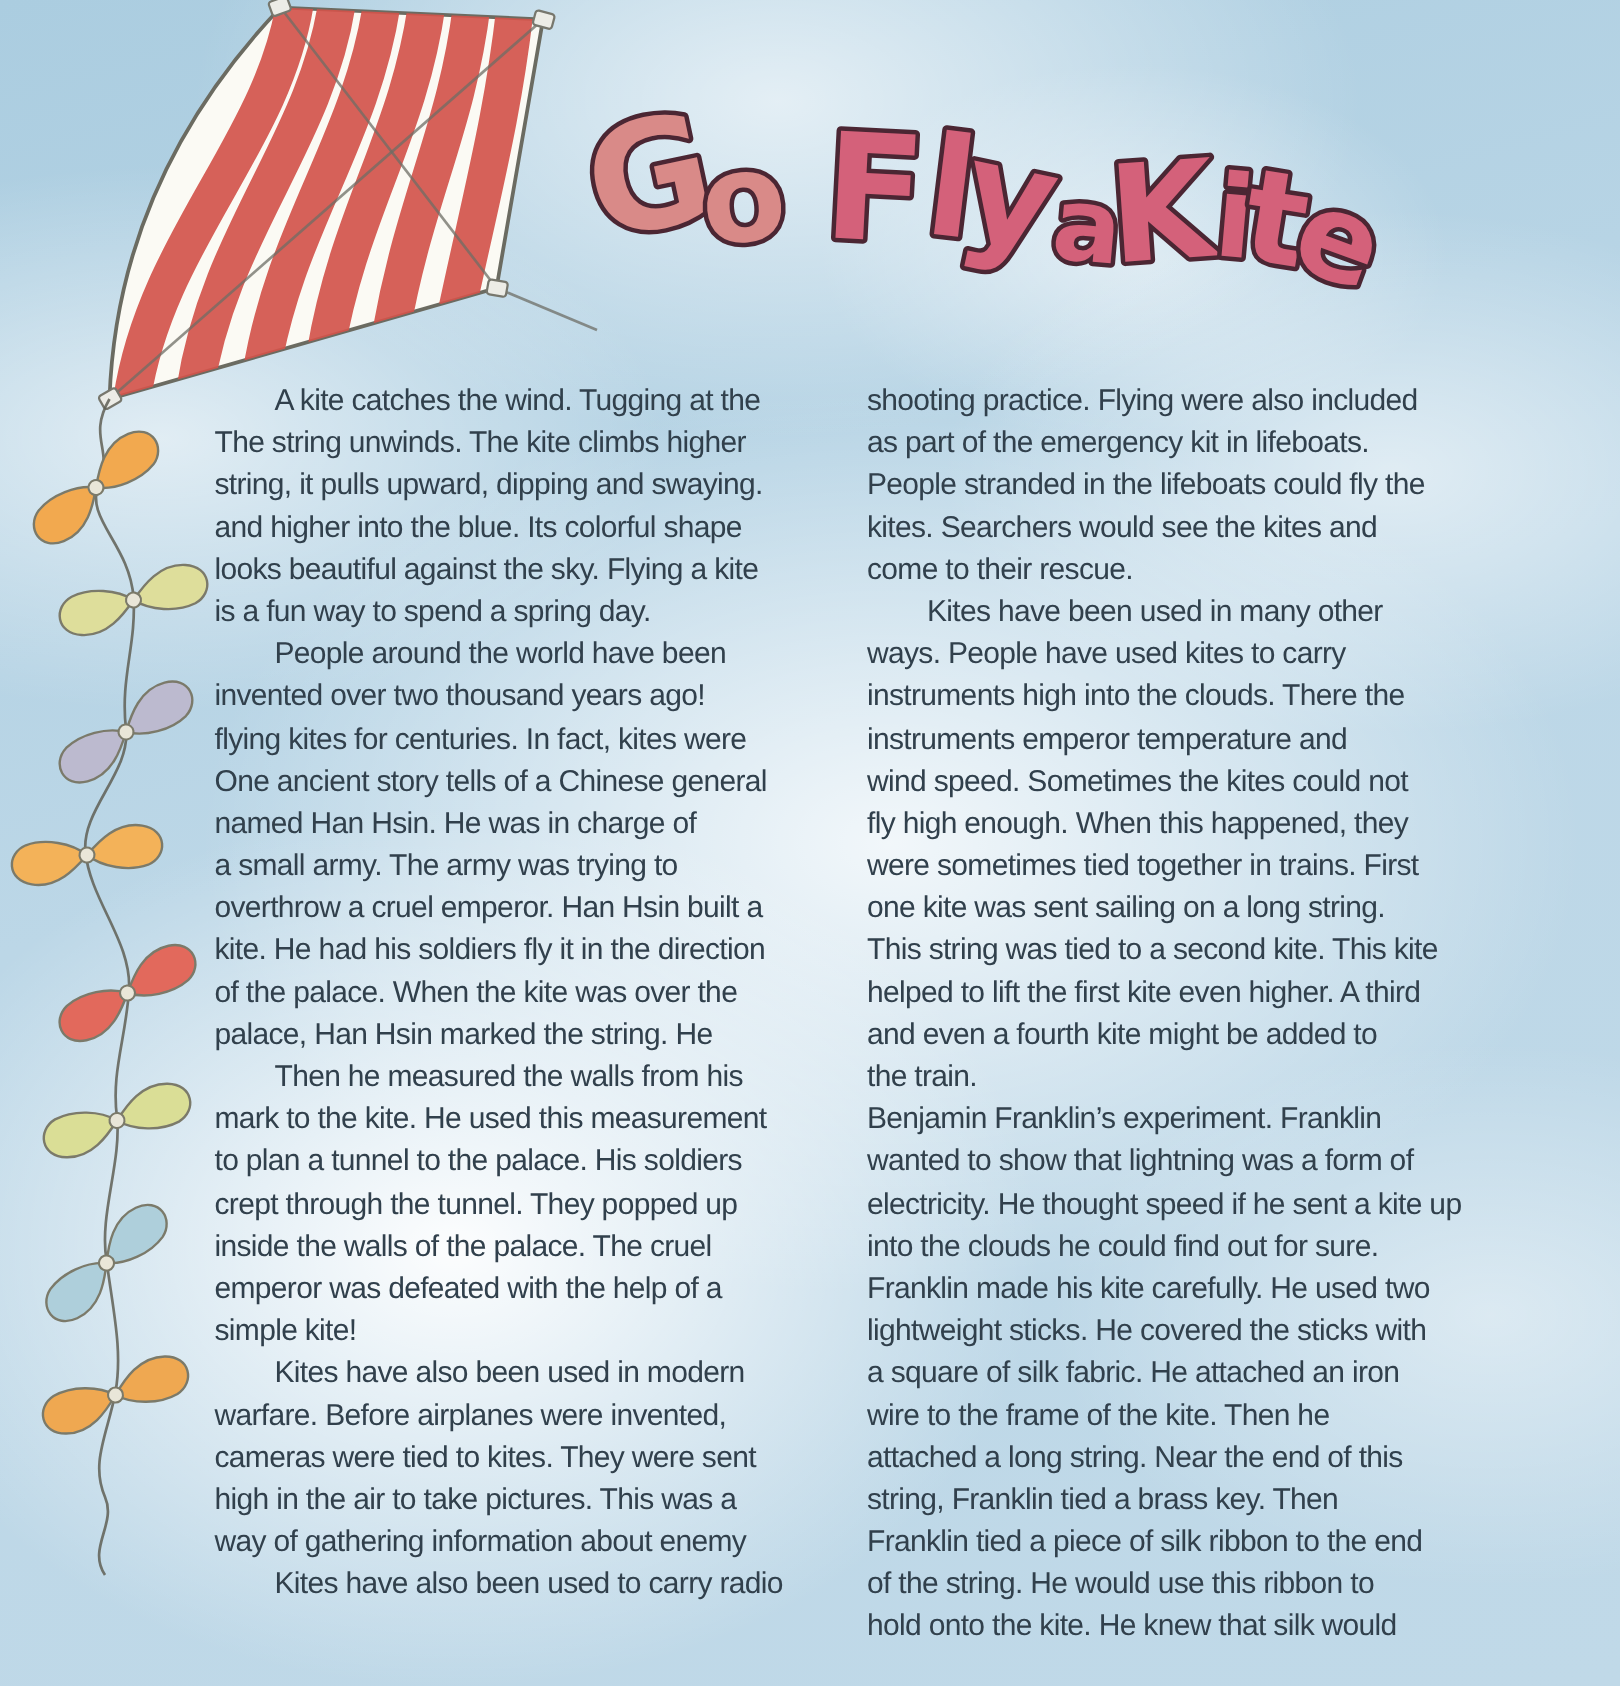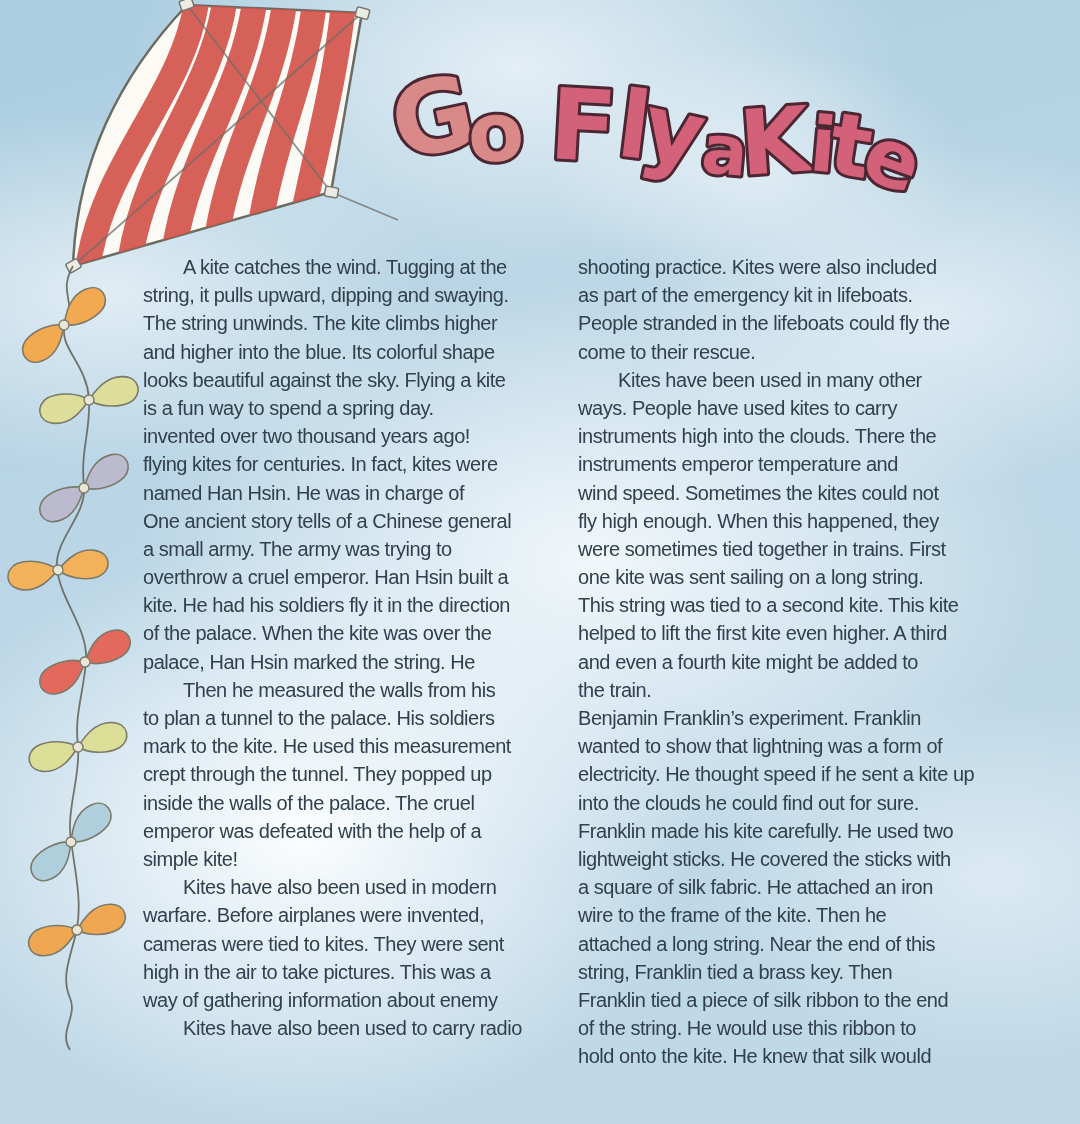--- a/index.html
+++ b/index.html
@@ -125,52 +125,54 @@
       <text class="title-letter" x="700" y="172" font-size="68" fill="#d4617a" transform="rotate(5 700 172)">a</text>
       <text class="title-letter" x="742" y="175" font-size="90" fill="#d4617a" transform="rotate(-4 742 175)">K</text>
       <text class="title-letter" x="808" y="170" font-size="76" fill="#d4617a" transform="rotate(5 808 170)">i</text>
       <text class="title-letter" x="826" y="172" font-size="86" fill="#d4617a" transform="rotate(9 826 172)">t</text>
       <text class="title-letter" x="858" y="176" font-size="80" fill="#d4617a" transform="rotate(20 858 176)">e</text>
     </g>
   </svg>
 
   <div class="column col-left">
       <div class="line indent">A kite catches the wind. Tugging at the</div>
+      <div class="line">The string unwinds. The kite climbs higher</div>
       <div class="line">string, it pulls upward, dipping and swaying.</div>
-      <div class="line">The string unwinds. The kite climbs higher</div>
       <div class="line">and higher into the blue. Its colorful shape</div>
       <div class="line">looks beautiful against the sky. Flying a kite</div>
       <div class="line">is a fun way to spend a spring day.</div>
+      <div class="line indent">People around the world have been</div>
       <div class="line">invented over two thousand years ago!</div>
       <div class="line">flying kites for centuries. In fact, kites were</div>
+      <div class="line">One ancient story tells of a Chinese general</div>
       <div class="line">named Han Hsin. He was in charge of</div>
-      <div class="line">One ancient story tells of a Chinese general</div>
       <div class="line">a small army. The army was trying to</div>
       <div class="line">overthrow a cruel emperor. Han Hsin built a</div>
       <div class="line">kite. He had his soldiers fly it in the direction</div>
       <div class="line">of the palace. When the kite was over the</div>
       <div class="line">palace, Han Hsin marked the string. He</div>
       <div class="line indent">Then he measured the walls from his</div>
+      <div class="line">mark to the kite. He used this measurement</div>
       <div class="line">to plan a tunnel to the palace. His soldiers</div>
-      <div class="line">mark to the kite. He used this measurement</div>
       <div class="line">crept through the tunnel. They popped up</div>
       <div class="line">inside the walls of the palace. The cruel</div>
       <div class="line">emperor was defeated with the help of a</div>
       <div class="line">simple kite!</div>
       <div class="line indent">Kites have also been used in modern</div>
       <div class="line">warfare. Before airplanes were invented,</div>
       <div class="line">cameras were tied to kites. They were sent</div>
       <div class="line">high in the air to take pictures. This was a</div>
       <div class="line">way of gathering information about enemy</div>
       <div class="line indent">Kites have also been used to carry radio</div>
     </div>
   <div class="column col-right">
-      <div class="line">shooting practice. Kites were also included</div>
+      <div class="line">shooting practice. Flying were also included</div>
       <div class="line">as part of the emergency kit in lifeboats.</div>
       <div class="line">People stranded in the lifeboats could fly the</div>
+      <div class="line">kites. Searchers would see the kites and</div>
       <div class="line">come to their rescue.</div>
       <div class="line indent">Kites have been used in many other</div>
       <div class="line">ways. People have used kites to carry</div>
       <div class="line">instruments high into the clouds. There the</div>
       <div class="line">instruments emperor temperature and</div>
       <div class="line">wind speed. Sometimes the kites could not</div>
       <div class="line">fly high enough. When this happened, they</div>
       <div class="line">were sometimes tied together in trains. First</div>
       <div class="line">one kite was sent sailing on a long string.</div>
       <div class="line">This string was tied to a second kite. This kite</div>

